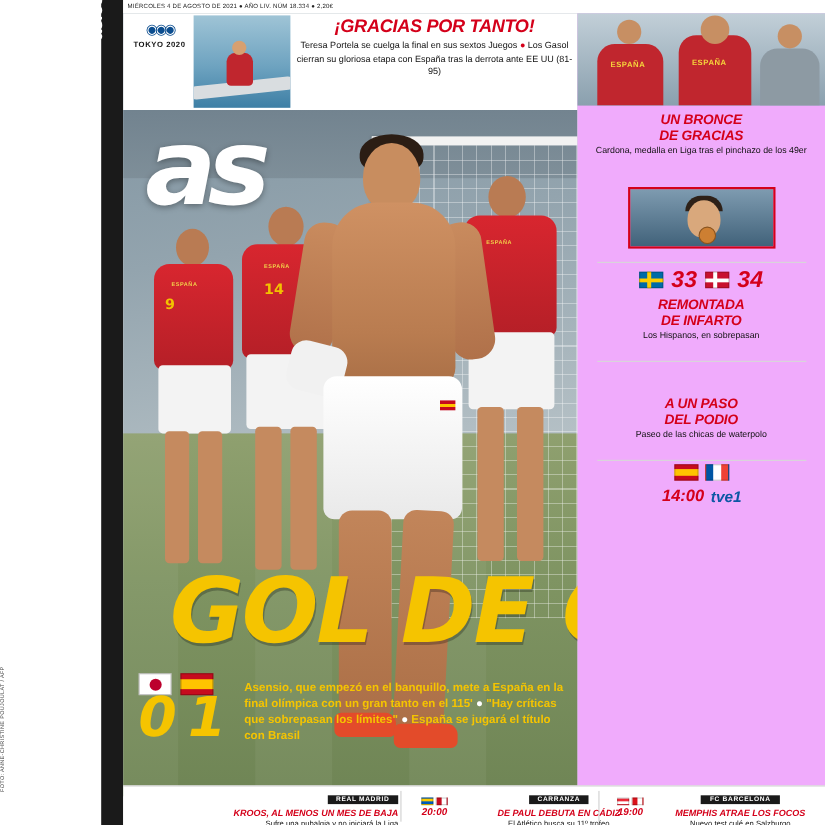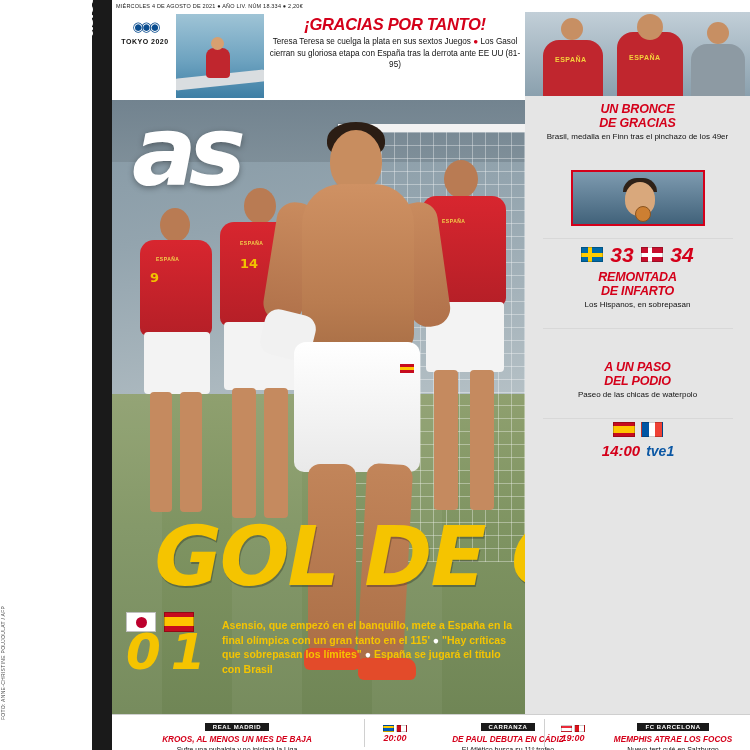--- a/index.html
+++ b/index.html
@@ -400,21 +400,21 @@
     font-weight: bold;
     line-height: 14.5px;
   }
   .score-text .dot { color: #ffffff; }
 
   
   .rail {
     position: absolute;
     left: 525px; top: 12px;
     width: 225px; height: 712px;
-    background: #e5e5e5;
+    background: #f0abfc;
   }
   .rail-photo-top {
     position: absolute;
     left: 0; top: 0;
     width: 225px; height: 84px;
     background: linear-gradient(180deg,#c2cfd8 0%, #8aa0ae 100%);
     overflow: hidden;
   }
   .rail-basketballer {
     position: absolute;
@@ -676,21 +676,21 @@
       <div class="tokyo-label">TOKYO 2020</div>
     </div>
     <div class="kayak-photo">
       <div class="kayak-boat"></div>
       <div class="kayak-person"></div>
       <div class="kayak-head"></div>
     </div>
     <div class="tophead-text">
       <div class="tophead-title">¡GRACIAS POR TANTO!</div>
       <div class="tophead-sub">
-        <span>Teresa Teresa se cuelga la plata en sus sextos Juegos</span>
+        <span>Teresa Portela se cuelga la final en sus sextos Juegos</span>
         <span class="dot">●</span>
         <span>Los Gasol cierran su gloriosa etapa con España tras la derrota ante EE UU (81-95)</span>
       </div>
     </div>
   </div>
 
   <div class="goldeoro">GOL DE ORO</div>
 
   <div class="scoreblock">
     <div class="flags-row">
@@ -720,21 +720,21 @@
       <div class="rail-esp" style="left:104px; top:42px;">ESPAÑA</div>
       <div class="rail-basketballer" style="left:166px; bottom:0; height:52px; width:54px; background:#8d9aa3;"></div>
       <div class="rail-bb-head" style="left:182px; top:10px; width:22px; height:22px;"></div>
     </div>
 
     <div class="rail-block" style="top:90px;">
       <div class="rail-h">
         <span>UN BRONCE</span><br>
         <span>DE GRACIAS</span>
       </div>
-      <div class="rail-p">Brasil, medalla en Finn tras el pinchazo de los 49er</div>
+      <div class="rail-p">Cardona, medalla en Liga tras el pinchazo de los 49er</div>
     </div>
     <div class="medal-photo" style="top:158px;">
       <div class="medal-hair"></div>
       <div class="medal-face"></div>
       <div class="medal-disc"></div>
     </div>
     <div class="rail-sep" style="top:226px;"></div>
 
     <div class="sb-row" style="top:232px;">
       <div class="sb-flag f-se"></div>
@@ -765,21 +765,21 @@
       <div class="sb-flag f-fr"></div>
     </div>
     <div class="sb-row" style="top:430px;">
       <div class="sb-time">14:00</div>
       <div class="sb-channel">tve1</div>
     </div>
   </div>
 
   <div class="bottombar">
 
-    <div class="bb-col" style="left:0; width:250px;">
+    <div class="bb-col" style="left:0; width:250px;text-align:right;">
       <span class="bb-tag">REAL MADRID</span>
       <div class="bb-h">KROOS, AL MENOS UN MES DE BAJA</div>
       <div class="bb-p">Sufre una pubalgia y no iniciará la Liga</div>
     </div>
 
     <div class="bb-div" style="left:252px;"></div>
 
     <div class="bb-badge" style="left:262px;">
       <div class="bb-mini-flags">
         <div class="mf" style="background:linear-gradient(180deg,#fecc00 50%,#005bbb 50%)"></div>

